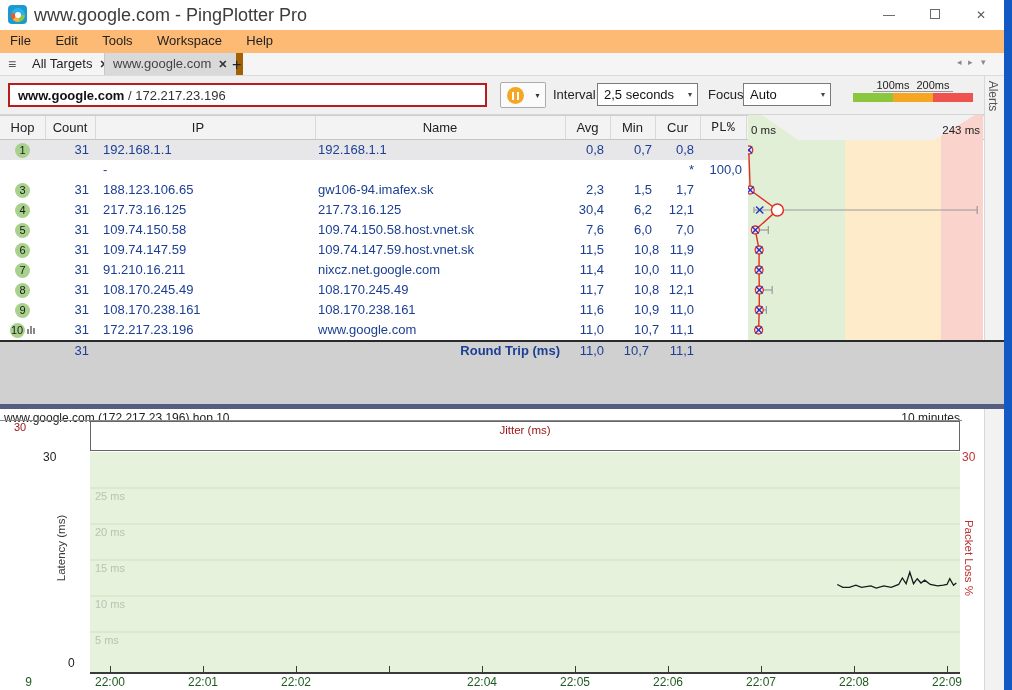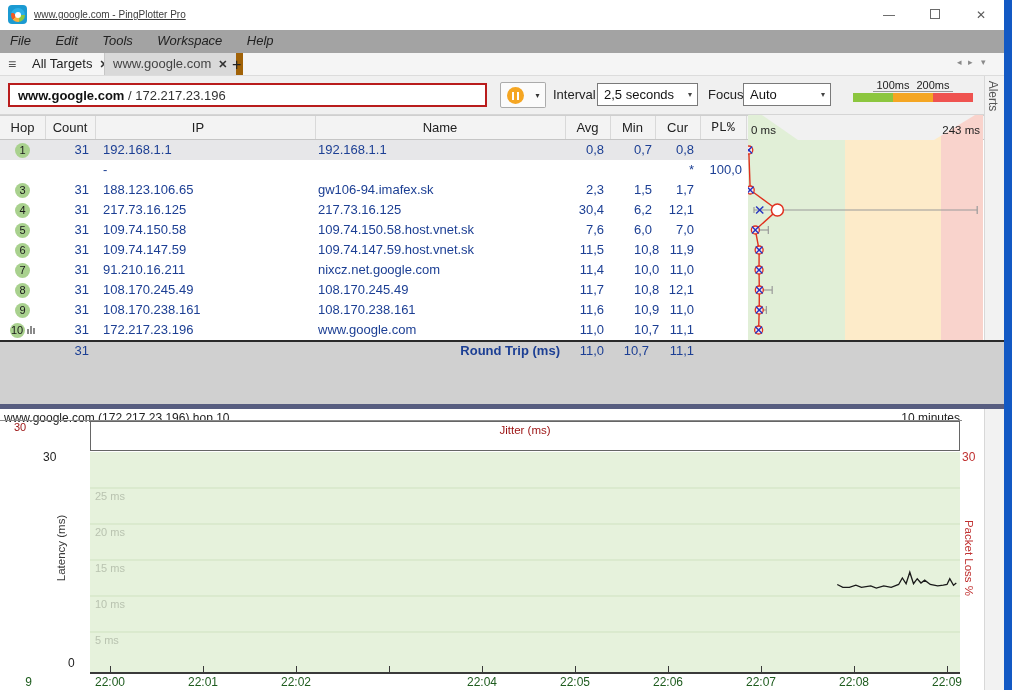--- a/index.html
+++ b/index.html
@@ -10,28 +10,28 @@
 
   
   .titlebar { left:0; top:0; width:1004px; height:30px; background:#fff; }
   .app-icon { left:8px; top:5px; width:19px; height:19px; border-radius:4px;
     background:#1b9ad2; }
   .app-icon .ring { position:absolute; left:2.5px; top:2.5px; width:14px; height:14px;
     border-radius:50%;
     background:conic-gradient(#2bb0e8 0 90deg,#8cc63f 90deg 170deg,#fbb03b 170deg 230deg,#f15a24 230deg 290deg,#2bb0e8 290deg 360deg); }
   .app-icon .dot { position:absolute; left:6.5px; top:6.5px; width:6px; height:6px;
     border-radius:50%; background:#fff; }
-  .win-title { left:34px; top:0; height:30px; line-height:30px; font-size:10px; color:#3c3c3c;text-decoration:underline; }
+  .win-title { left:34px; top:0; height:30px; line-height:30px; font-size:18px; color:#3c3c3c; }
   .win-btn { top:0; width:46px; height:30px; text-align:center; line-height:30px;
     color:#5a5a5a; font-size:12px; }
   .wb-min { left:866px; } .wb-max { left:912px; } .wb-close { left:958px; }
   .wb-max span { display:inline-block; width:10px; height:10px; border:1px solid #6a6a6a; }
 
   
-  .menubar { left:0; top:30px; width:1004px; height:23px; background:#a3a3a3;font-style:italic; }
+  .menubar { left:0; top:30px; width:1004px; height:23px; background:#fdba74; }
   .menu-item { display:inline-block; padding:3px 10px; font-size:13px; color:#222; }
 
   
   .tabbar { left:0; top:53px; width:1004px; height:23px; background:#f5f5f5;
     border-bottom:1px solid #dcdcdc; }
   .hamburger { left:8px; top:3px; font-size:14px; color:#555; }
   .tab { top:0; height:22px; line-height:22px; font-size:13px; color:#222; padding:0 8px; }
   .tab1 { left:24px; }
   .tab2 { left:104px; background:#d9d9d9; border-left:1px solid #c6c6c6;
     border-right:7px solid #a16207; color:#444; }

